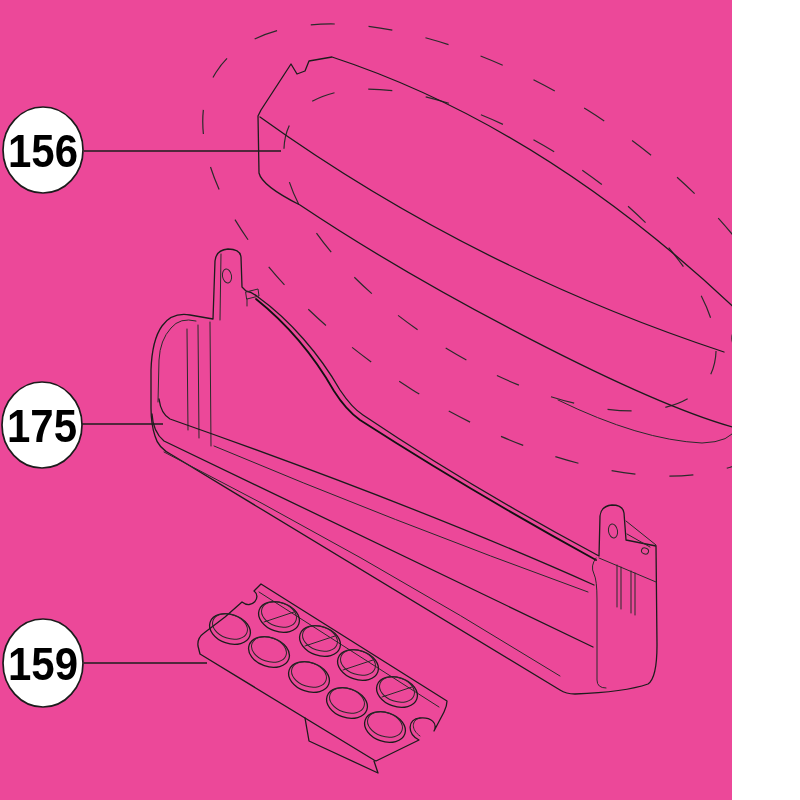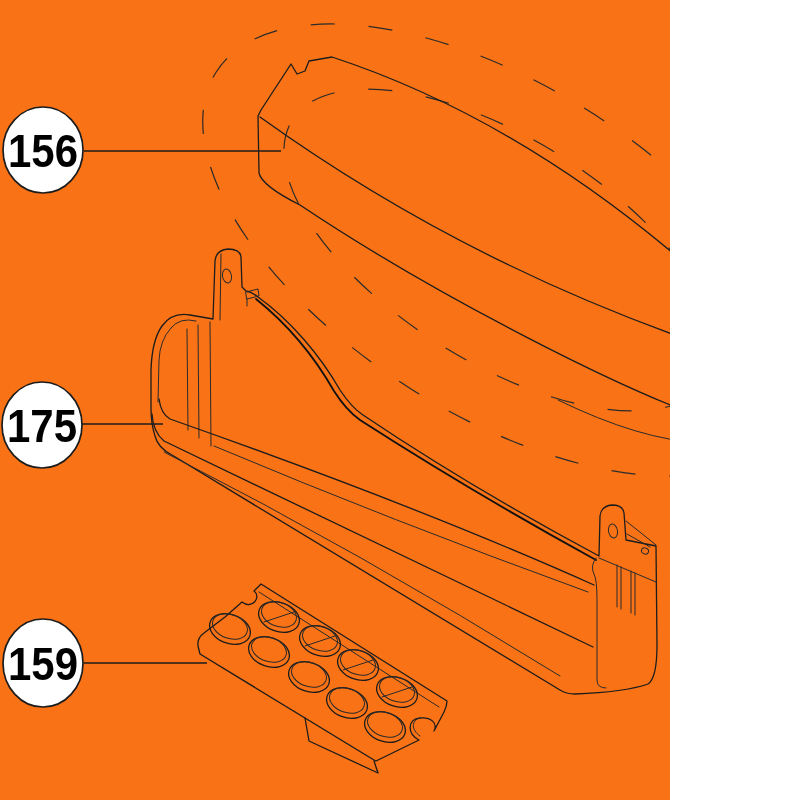--- a/index.html
+++ b/index.html
@@ -1,16 +1,16 @@
 <!DOCTYPE html>
 <html><head>
 <meta charset="utf-8">
 <style>
   html,body{margin:0;padding:0;background:#fff;}
-  #stage{width:670px;height:800px;position:relative;background:#f97316;overflow:hidden;}
+  #stage{width:732px;height:800px;position:relative;background:#ec4899;overflow:hidden;}
   svg{display:block;}
   .ln{fill:none;stroke:#1c1c1c;stroke-width:1.3;stroke-linecap:round;stroke-linejoin:round;}
   .ln-heavy{fill:none;stroke:#111;stroke-width:1.8;stroke-linecap:round;stroke-linejoin:round;}
   .ln-thin{fill:none;stroke:#2a2a2a;stroke-width:1;stroke-linecap:round;stroke-linejoin:round;}
   .dash{fill:none;stroke:#2b2b2b;stroke-width:1.2;stroke-dasharray:24 34;}
   .balloon{fill:#fff;stroke:#1c1c1c;stroke-width:1.7;}
   .balloon-num{font-family:"Liberation Sans","DejaVu Sans",sans-serif;font-weight:700;font-size:47px;fill:#000;}
   .leader{stroke:#1c1c1c;stroke-width:1.6;fill:none;}
 </style>
 </head>

